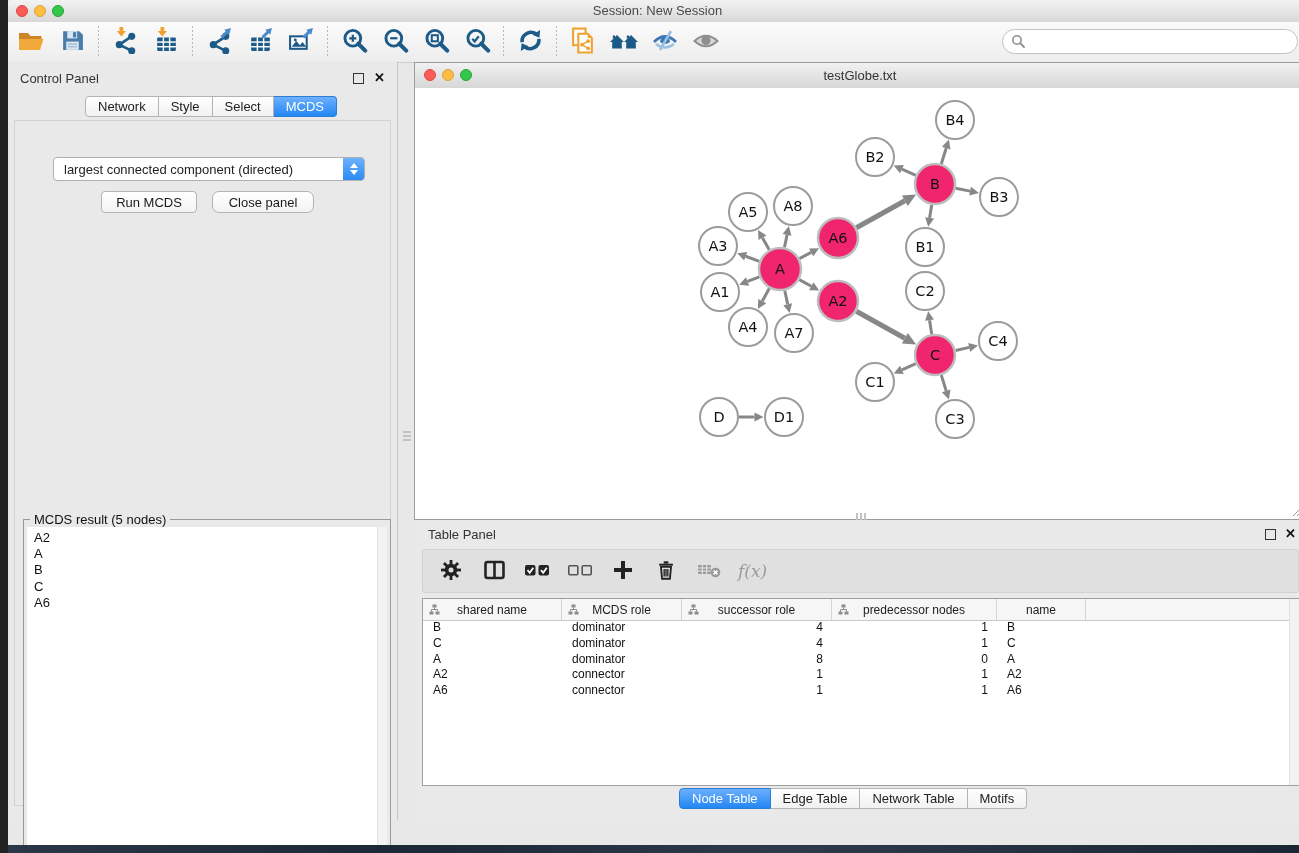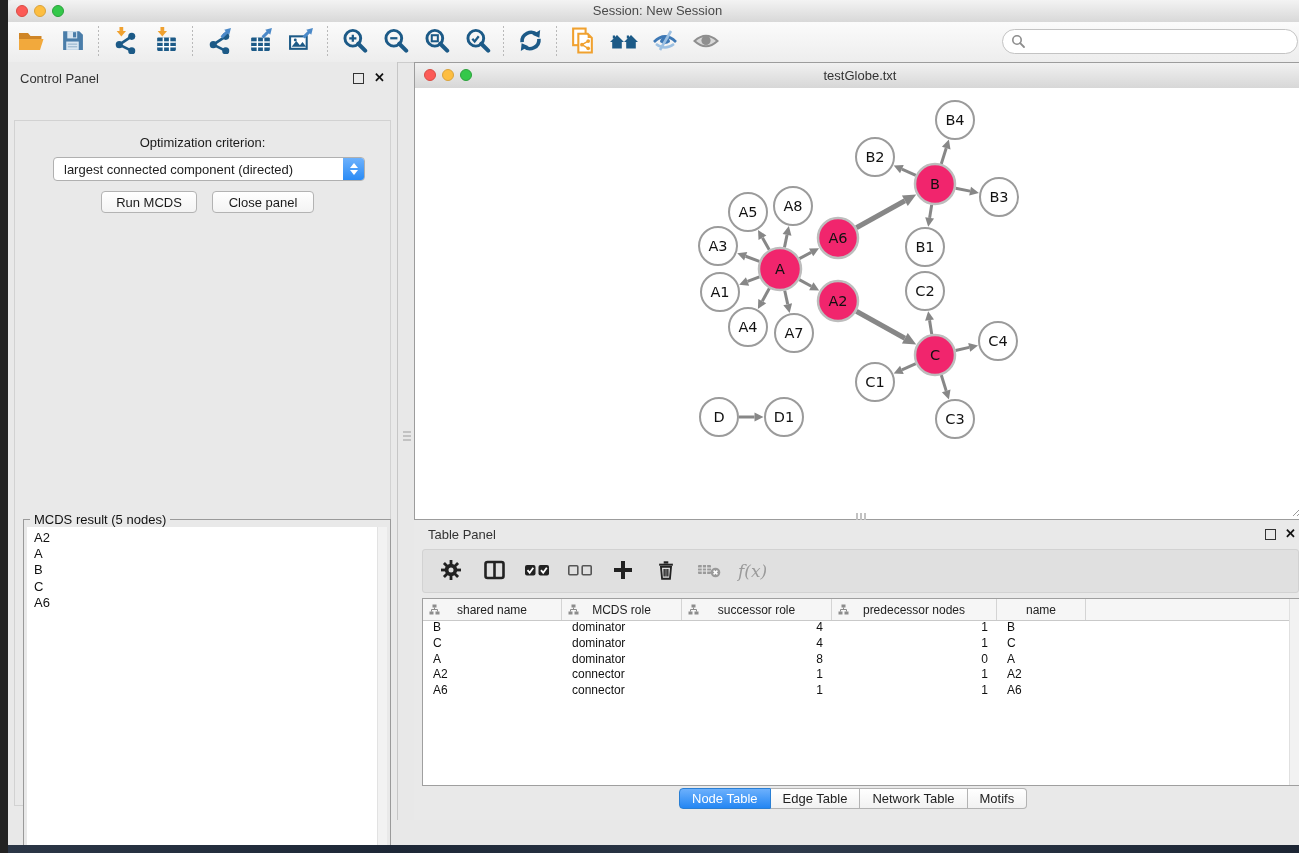--- a/index.html
+++ b/index.html
@@ -58,21 +58,21 @@
   .dd-stepper{width:21px;height:22px;border-radius:0 3px 3px 0;background:linear-gradient(#6db1fc,#2a8bf5);
     display:flex;flex-direction:column;align-items:center;justify-content:center;gap:2px;}
   .dd-up{width:0;height:0;border-left:4px solid transparent;border-right:4px solid transparent;
     border-bottom:5px solid #fff;}
   .dd-down{width:0;height:0;border-left:4px solid transparent;border-right:4px solid transparent;
     border-top:5px solid #fff;}
   .cp-btn{position:absolute;top:70px;height:22px;background:linear-gradient(#ffffff,#f3f3f3);
     border:1px solid #b3b3b3;border-radius:4px;font-size:13px;font-family:"Liberation Sans",sans-serif;
     color:#1a1a1a;cursor:default;}
   .btn-run{left:86px;width:96px;}
-  .btn-close{left:197px;width:102px;}
+  .btn-close{left:197px;width:102px;border-radius:7px;}
   .fieldset{position:absolute;left:8px;top:398px;width:368px;height:344px;border:1px solid #9a9a9a;
     background:#e9e9e9;box-sizing:border-box;}
   .fieldset .legend{position:absolute;top:-8px;left:6px;background:#e9e9e9;padding:0 4px;font-size:13px;color:#111;}
   .fs-inner{position:absolute;left:3px;right:3px;top:7px;bottom:3px;background:#fff;}
   .fs-scroll{position:absolute;right:0;top:0;bottom:0;width:9px;background:#f2f2f2;border-left:1px solid #e2e2e2;}
   .mcds-list{position:absolute;left:0;right:10px;top:3px;bottom:0;overflow:hidden;}
   .mcds-item{font-size:13px;line-height:16.2px;padding-left:7px;color:#111;}
   
   .net-window{position:absolute;left:406px;top:62px;width:892px;height:458px;background:#fff;
     border:1px solid #9c9c9c;box-sizing:border-box;}
@@ -329,22 +329,27 @@
       <input value="" placeholder="" style="">
     </div>
   </div>
 
   <div class="control-panel">
     <div class="cp-head">
       <span class="panel-header-title">Control Panel</span>
       <span class="float-ico cp-float"></span>
       <span class="close-ico cp-close">✕</span>
     </div>
+    <div class="seg-tabs cp-tabs" id="cp-tabs">
+        <div class="seg-tab">Network</div>
+        <div class="seg-tab">Style</div>
+        <div class="seg-tab">Select</div>
+        <div class="seg-tab active">MCDS</div>
+      </div>
     <div class="cp-content">
-      <div class="opt-label">Optimization criterion:</div>
       <div class="dropdown">
         <span class="dd-text">largest connected component (directed)</span>
         <span class="dd-stepper">
             <i class="dd-up"></i>
             <i class="dd-down"></i>
           </span>
       </div>
       <button class="cp-btn btn-run">Run MCDS</button>
       <button class="cp-btn btn-close">Close panel</button>
       <div class="fieldset">

